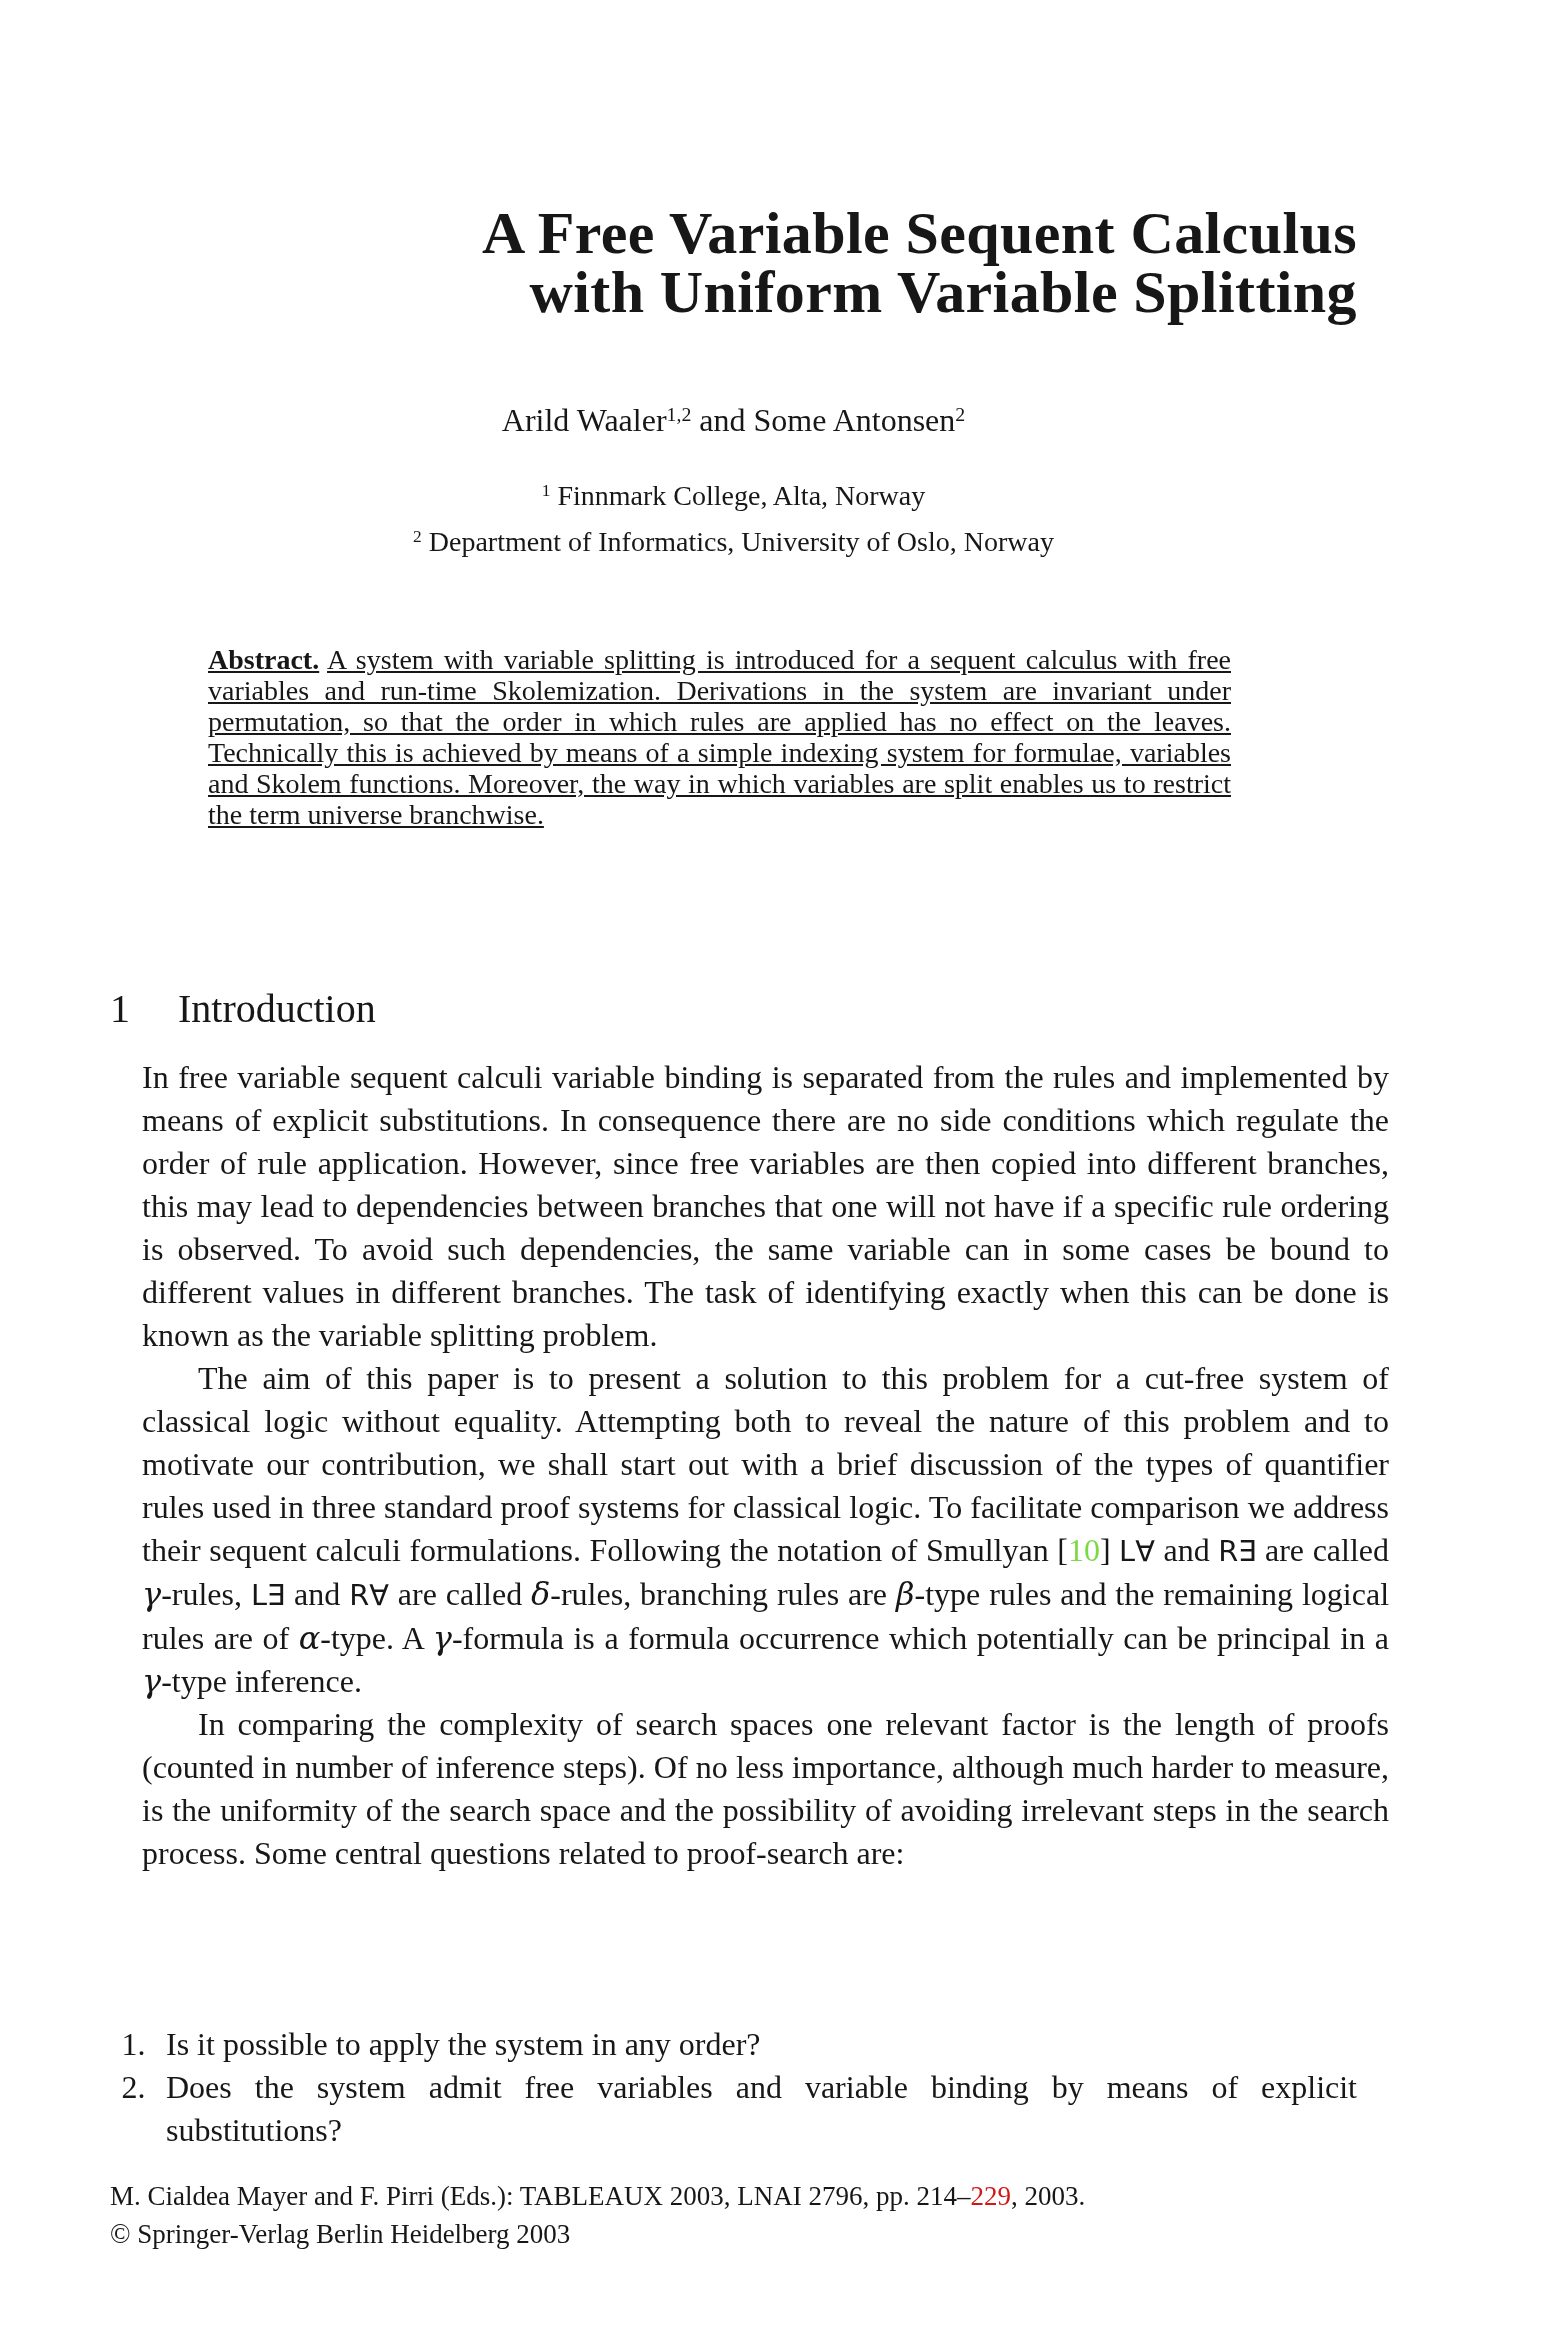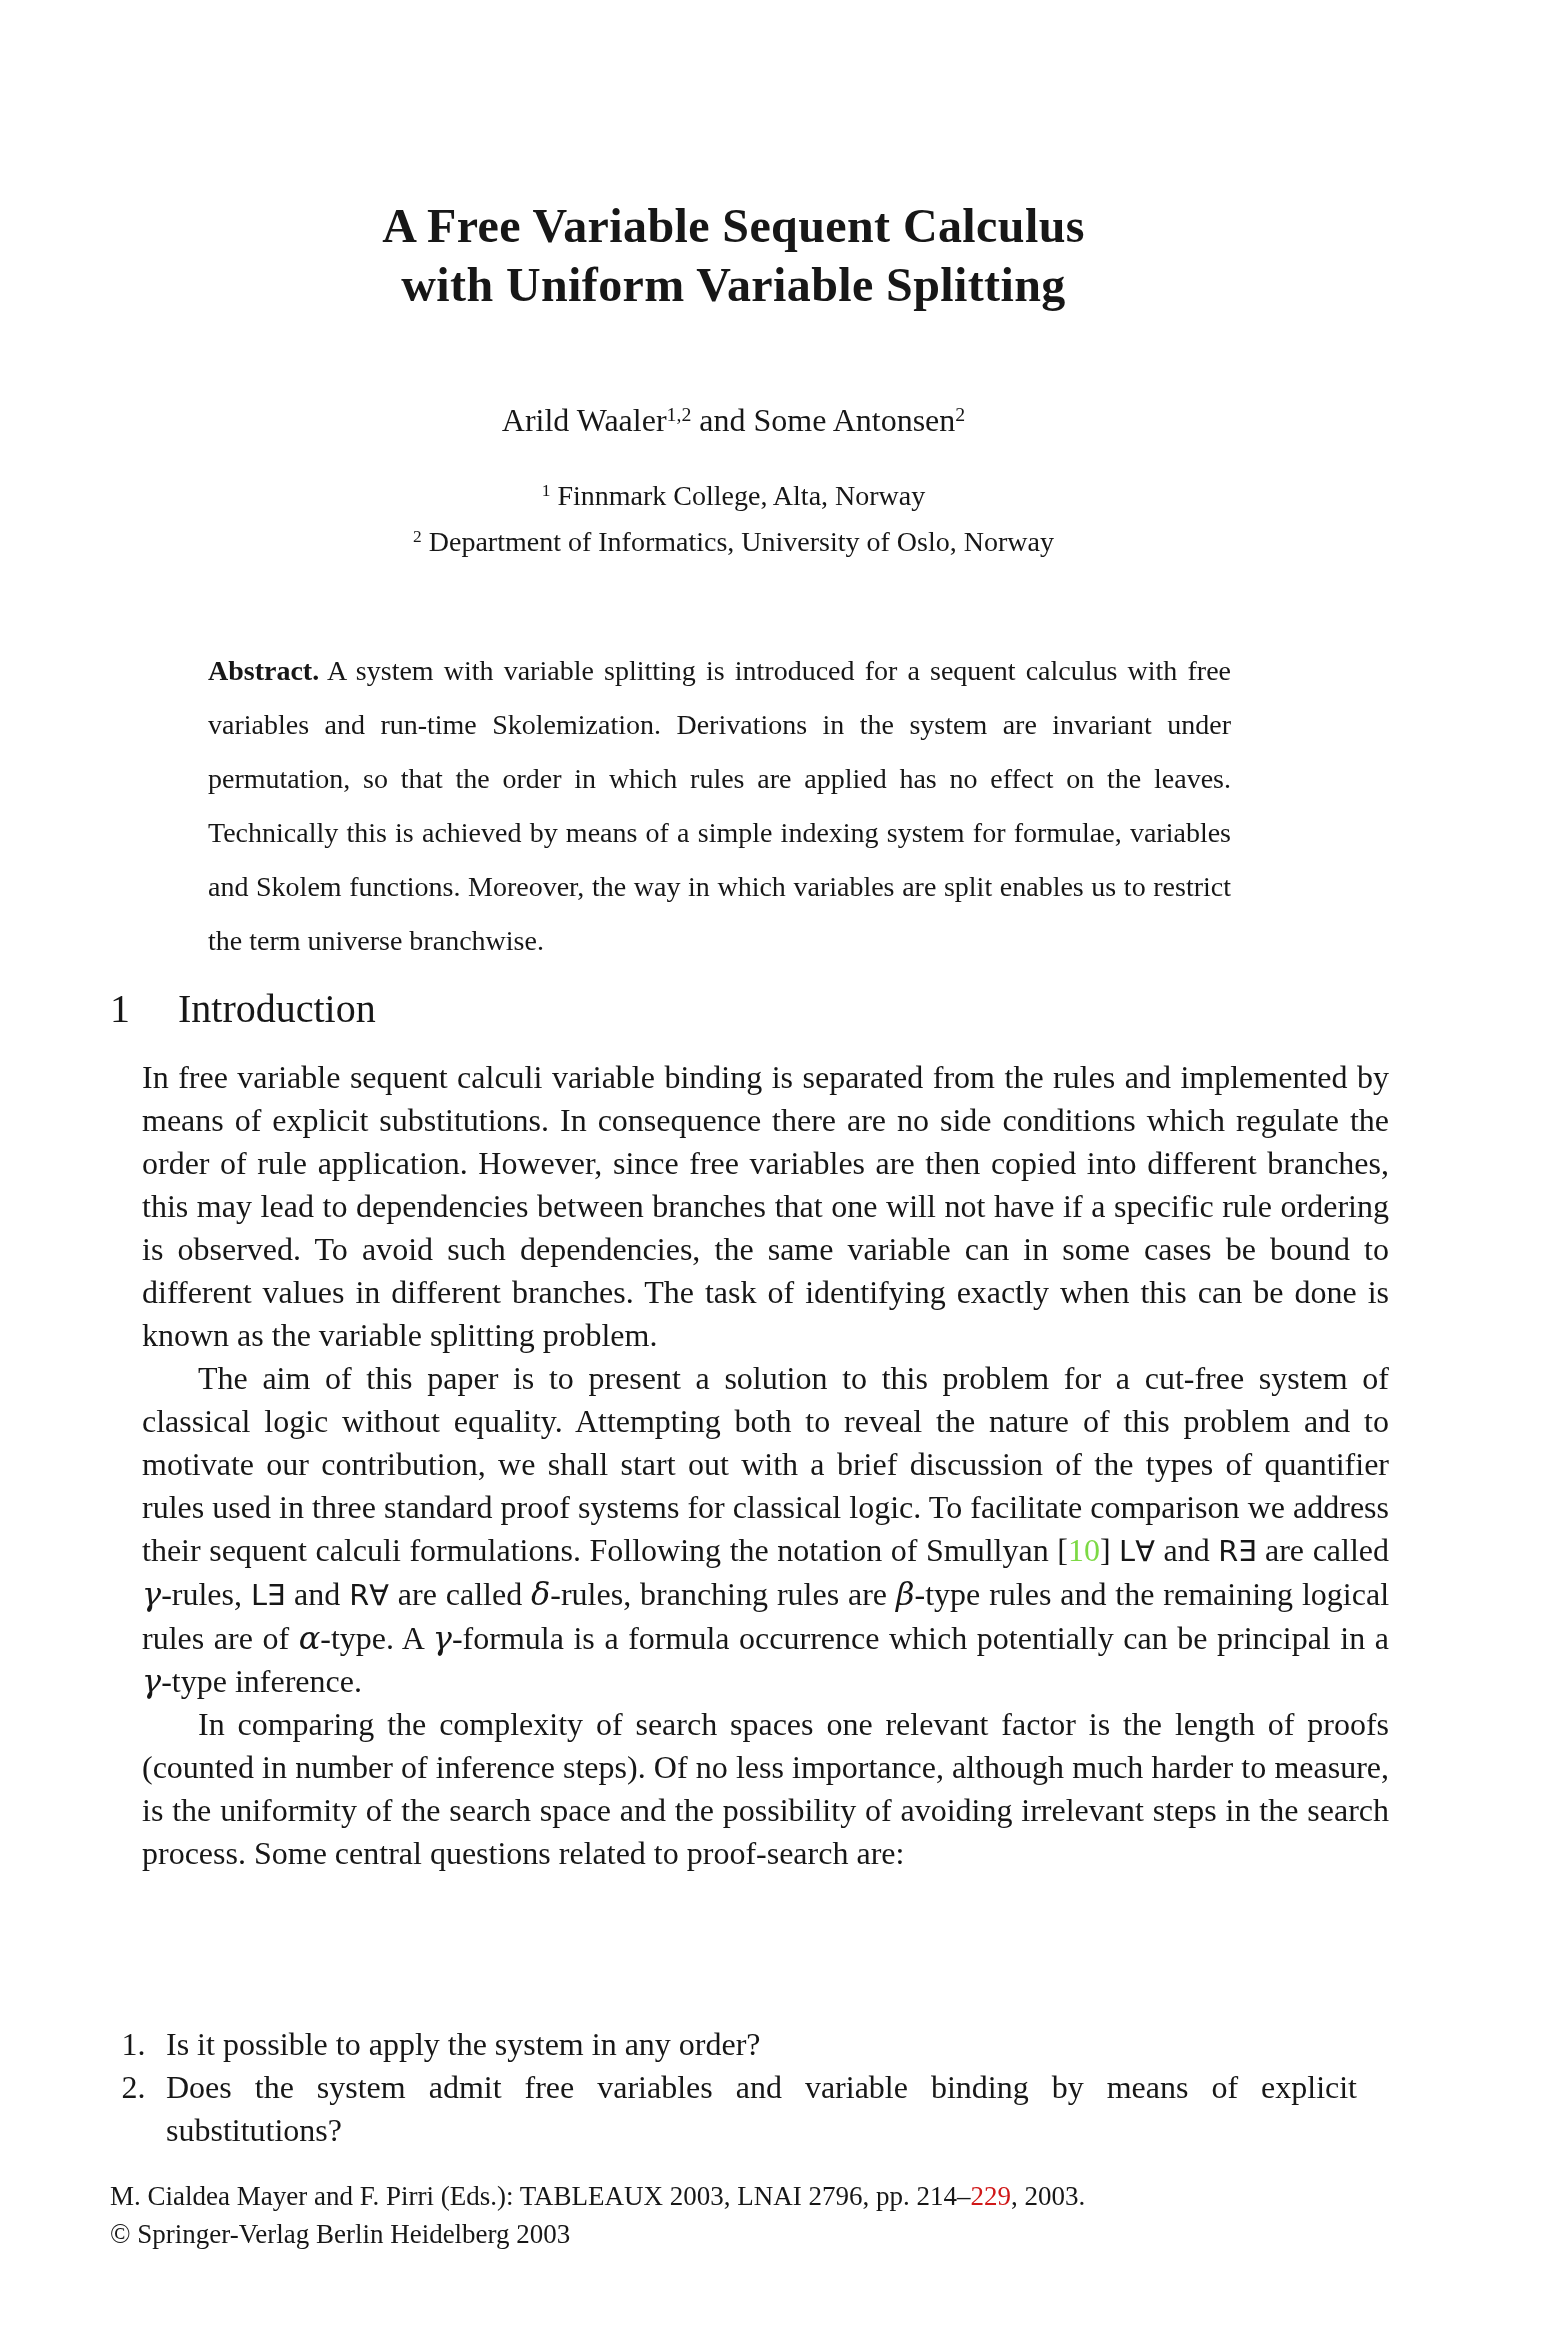--- a/index.html
+++ b/index.html
@@ -6,35 +6,35 @@
   .page {
     position: relative;
     width: 1560px;
     height: 2342px;
     background: #ffffff;
     font-family: "Liberation Serif", "DejaVu Serif", serif;
     color: #171717;
     overflow: hidden;
   }
   .title-block {
-    position: absolute; top: 196px; left: 110px; width: 1247px;
-    text-align: center; font-size: 48px; font-weight: bold; line-height: 59px;
+    position: absolute; top: 204px; left: 110px; width: 1247px;
+    text-align: right; font-size: 60px; font-weight: bold; line-height: 59px;
     letter-spacing: 0.4px;
   }
   .authors-line {
     position: absolute; top: 400px; left: 110px; width: 1247px;
     text-align: center; font-size: 32px; line-height: 40px;
   }
   .affiliations {
     position: absolute; top: 475px; left: 110px; width: 1247px;
     text-align: center; font-size: 28px; line-height: 42px;
   }
   .abstract {
     position: absolute; top: 644px; left: 208px; width: 1023px;
-    font-size: 28px; line-height: 54px; text-align: justify;
+    font-size: 28px; line-height: 31px; text-align: justify; text-decoration: underline;
   }
   .section-heading {
     position: absolute; top: 985px; left: 110px; width: 1247px;
     font-size: 40px; font-weight: normal; line-height: 48px;
   }
   .sec-num { display: inline-block; min-width: 68px; }
   .bodytext {
     position: absolute; top: 1056px; left: 110px; width: 1247px;
     font-size: 32px; line-height: 43px; text-align: justify; margin-left: 32px;
   }

